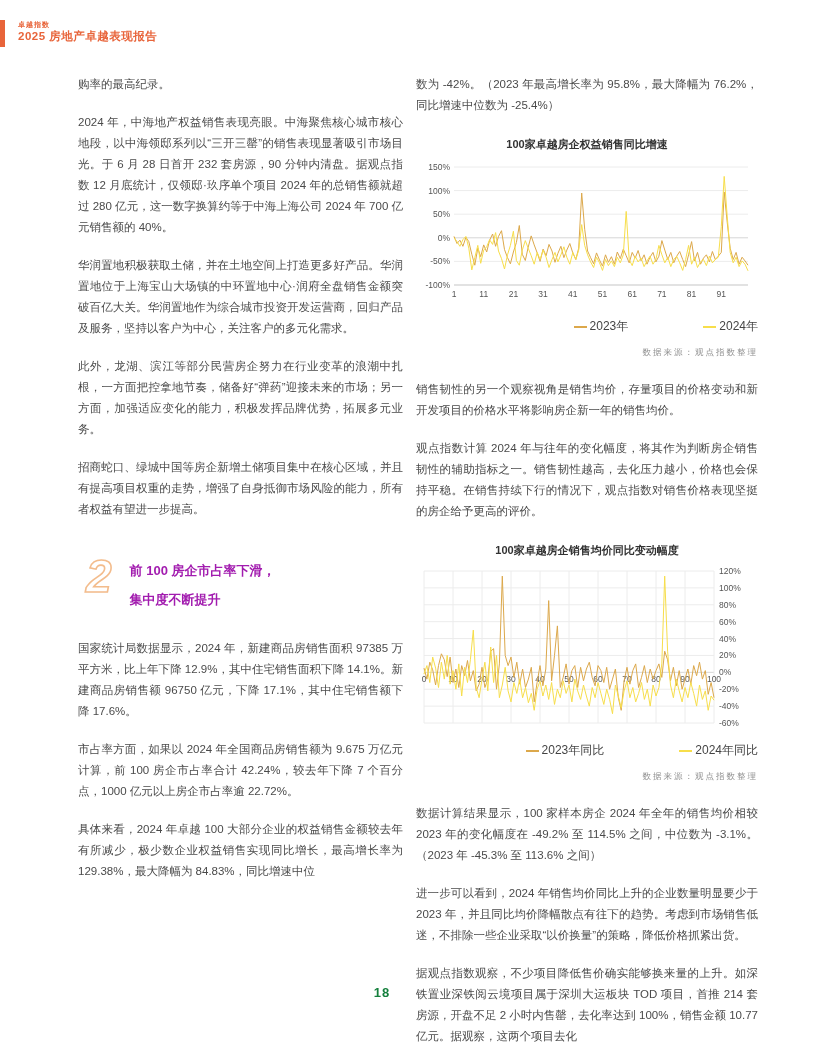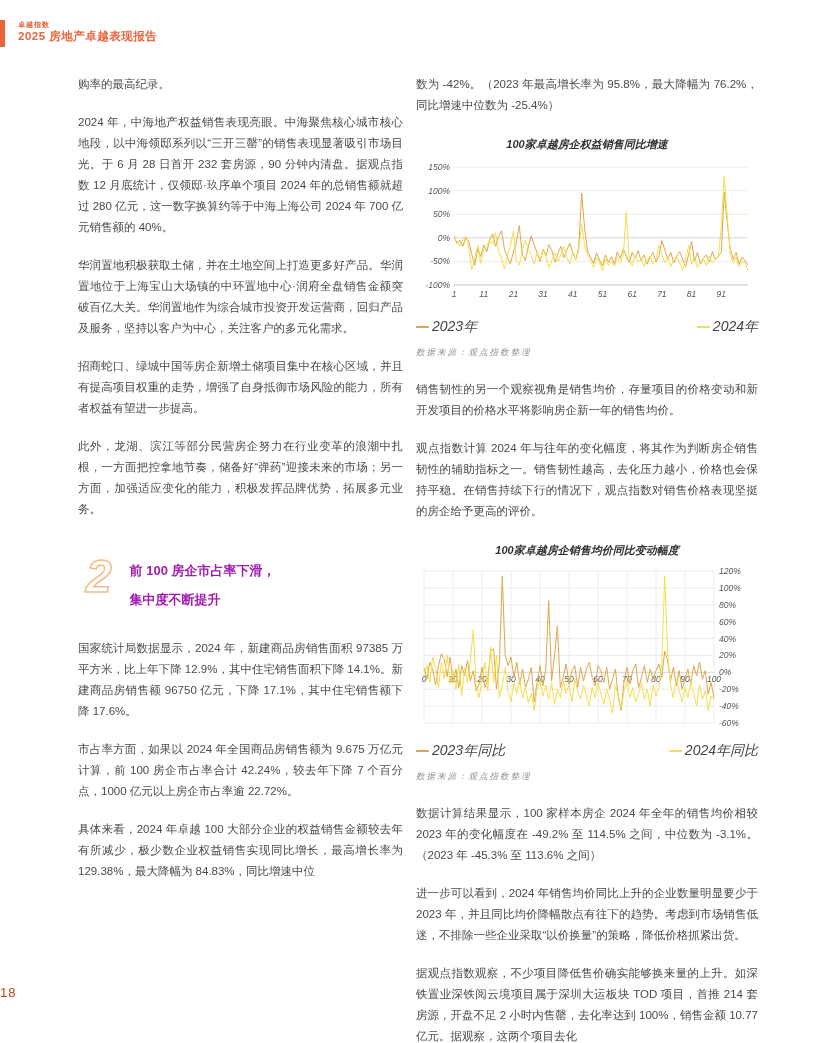--- a/index.html
+++ b/index.html
@@ -16,51 +16,51 @@
   .col-left{left:78px;width:325px;}
   .col-right{left:416px;width:342px;}
   .para{margin:0 0 17px 0;}
   
   .section-head{display:flex;align-items:flex-start;margin:28px 0 24px 8px;}
   .section-num{font-size:46px;font-weight:bold;font-style:italic;line-height:56px;
                color:#ffffff;-webkit-text-stroke:1.6px #F3BC8C;text-stroke:1.6px #F3BC8C;
                text-shadow:0 0 0 #F9DEC3;margin-right:18px;}
   .section-title{font-size:13px;font-weight:bold;color:#a21caf;line-height:29px;padding-top:8px;}
   
-  .chart-block{margin:18px 0 16px 0;font-style:italic;}
+  .chart-block{margin:18px 0 16px 0;}
   .chart-title{text-align:center;font-size:11px;font-weight:bold;color:#333;margin-bottom:2px;}
-  .chart-legend{display:flex;justify-content:space-between;gap:56px;font-size:14px;color:#444;margin-top:2px;}
+  .chart-legend{display:flex;justify-content:flex-end;gap:75px;font-size:12px;color:#444;margin-top:2px;}
   .legend-item{display:flex;align-items:center;}
   .legend-dash{display:inline-block;width:13px;height:2px;margin-right:3px;}
-  .chart-source{text-align:left;font-size:8.5px;color:#8f8f8f;letter-spacing:2px;margin-top:5px;}
+  .chart-source{text-align:right;font-size:8.5px;color:#8f8f8f;letter-spacing:2px;margin-top:5px;}
   .tick-text{font-size:8.5px;fill:#555;}
   
-  .page-number{position:absolute;left:0;right:0;top:985px;text-align:left;
-               font-size:13px;color:#c2410c;letter-spacing:1px;}
+  .page-number{position:absolute;left:0;right:0;top:985px;text-align:center;
+               font-size:13px;color:#15803d;letter-spacing:1px;font-weight:bold;}
 </style>
 </head>
 <body>
 
 <div class="page">
 
   <div class="header">
     <div class="header-bar"></div>
     <div class="header-text">
       <div class="brand-small">卓越指数</div>
       <div class="brand-title">2025 房地产卓越表现报告</div>
     </div>
   </div>
 
   <div class="col col-left">
     <div>
         <p class="para">购率的最高纪录。</p>
         <p class="para">2024 年，中海地产权益销售表现亮眼。中海聚焦核心城市核心地段，以中海领邸系列以“三开三罄”的销售表现显著吸引市场目光。于 6 月 28 日首开 232 套房源，90 分钟内清盘。据观点指数 12 月底统计，仅领邸·玖序单个项目 2024 年的总销售额就超过 280 亿元，这一数字换算约等于中海上海公司 2024 年 700 亿元销售额的 40%。</p>
         <p class="para">华润置地积极获取土储，并在土地空间上打造更多好产品。华润置地位于上海宝山大场镇的中环置地中心·润府全盘销售金额突破百亿大关。华润置地作为综合城市投资开发运营商，回归产品及服务，坚持以客户为中心，关注客户的多元化需求。</p>
+        <p class="para">此外，龙湖、滨江等部分民营房企努力在行业变革的浪潮中扎根，一方面把控拿地节奏，储备好“弹药”迎接未来的市场；另一方面，加强适应变化的能力，积极发挥品牌优势，拓展多元业务。</p>
         <p class="para">招商蛇口、绿城中国等房企新增土储项目集中在核心区域，并且有提高项目权重的走势，增强了自身抵御市场风险的能力，所有者权益有望进一步提高。</p>
-        <p class="para">此外，龙湖、滨江等部分民营房企努力在行业变革的浪潮中扎根，一方面把控拿地节奏，储备好“弹药”迎接未来的市场；另一方面，加强适应变化的能力，积极发挥品牌优势，拓展多元业务。</p>
       </div>
 
     <div class="section-head">
       <div class="section-num">2</div>
       <div class="section-title">
         <div>前 100 房企市占率下滑，</div>
         <div>集中度不断提升</div>
       </div>
     </div>
 

